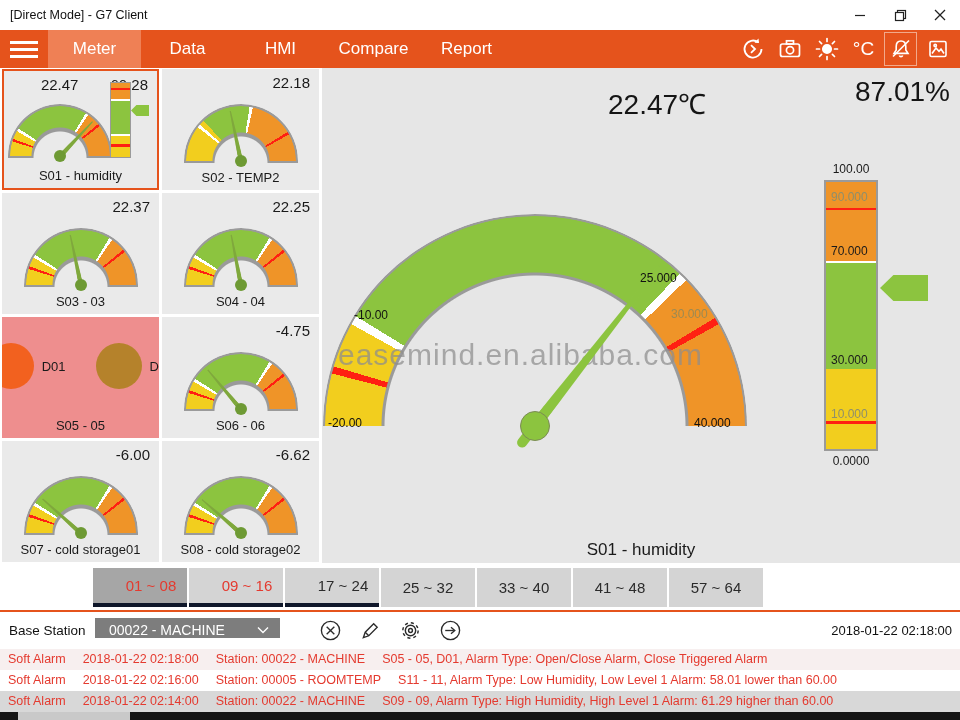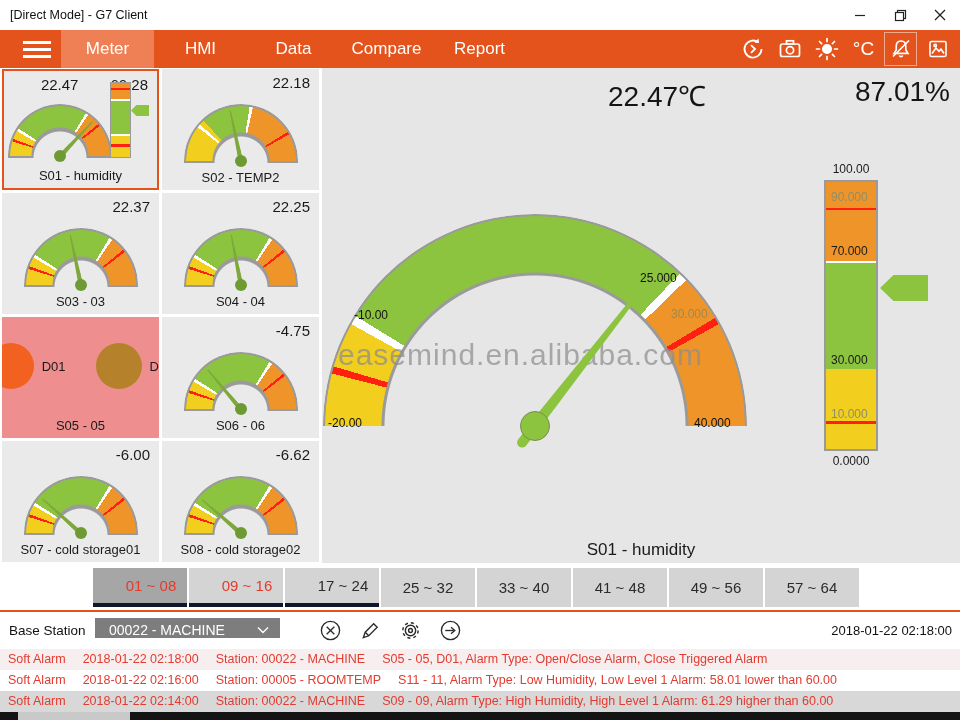--- a/index.html
+++ b/index.html
@@ -7,21 +7,21 @@
   body { font-family:"Liberation Sans", sans-serif; background:#fff; position:relative; overflow:hidden; }
 
   
   .titlebar { position:absolute; left:0; top:0; width:960px; height:30px; background:#fff;padding-left:31px; }
   .titlebar .title { position:absolute; left:10px; top:8px; font-size:12.5px; color:#111; }
   .win-btn { position:absolute; top:0; width:40px; height:30px; display:flex; align-items:center; justify-content:center; cursor:default; }
   .win-btn svg { display:block; }
   #btn-min { right:80px; } #btn-restore { right:40px; } #btn-close { right:0; }
 
   
-  .navbar { position:absolute; left:0; top:30px; width:960px; height:38px; background:#E5531C; display:flex; align-items:stretch;padding-left:13px; }
+  .navbar { position:absolute; left:0; top:30px; width:960px; height:38px; background:#E5531C; display:flex; align-items:stretch; }
   .hamburger { width:48px; display:flex; flex-direction:column; justify-content:center; align-items:center; gap:4px; }
   .hamburger span { width:28px; height:3px; background:#fff; }
   .nav-tab { width:93px; color:#fff; font-size:17px; display:flex; align-items:center; justify-content:center; }
   .nav-tab.active { background:#EF8055; }
   .nav-icons { position:absolute; right:6px; top:0; height:38px; display:flex; align-items:center; gap:4px; }
   .nav-icon { width:33px; height:34px; display:flex; align-items:center; justify-content:center; color:#fff; }
   .nav-icon.boxed { border:1px solid #F2A98B; }
   .nav-icon .celsius-text { font-size:19px; color:#fff; }
 
   
@@ -64,21 +64,21 @@
   .mini-pointer { position:absolute; right:8px; bottom:72px; width:18px; height:11px; background:#8CC43F;
       clip-path:polygon(0 50%, 30% 0, 100% 0, 100% 100%, 30% 100%); }
 
   .switch-row { position:absolute; top:26px; left:0; right:0; display:flex; justify-content:center; gap:30px; }
   .switch-item { display:flex; flex-direction:row; align-items:center; gap:8px; }
   .switch-dot { width:46px; height:46px; border-radius:50%; }
   .switch-label { font-size:13px; color:#1a1a1a; }
 
   
   .main-panel { position:absolute; left:322px; top:68px; width:638px; height:495px; background:#E6E6E6; }
-  .readout-temp { position:absolute; left:220px; top:8px; width:230px; text-align:center; font-size:28px; color:#151515; }
+  .readout-temp { position:absolute; left:220px; top:16px; width:230px; text-align:center; font-size:28px; color:#151515; }
   .readout-hum  { position:absolute; right:10px; top:8px; width:160px; text-align:right; font-size:28px; color:#151515; }
 
   .donut-back { position:absolute; left:1px; top:146px; width:424px; height:212px; background:#9a9a9a;
       border-radius:212px 212px 0 0;
       -webkit-mask:radial-gradient(circle at 50% 100%, transparent 150px, #000 151px);
       mask:radial-gradient(circle at 50% 100%, transparent 150px, #000 151px); }
   .donut { position:absolute; left:3px; top:148px; width:420px; height:210px; border-radius:210px 210px 0 0;
       background:conic-gradient(from 270deg at 50% 100%,
         #F2CE1E 0deg 14.5deg, #FF2012 14.5deg 16.5deg, #F2CE1E 16.5deg 29deg, #fff 29deg 31.5deg,
         #8CC43F 31.5deg 133.5deg, #fff 133.5deg 136deg,
@@ -168,22 +168,22 @@
 </div>
 
 <div class="navbar">
   <div class="hamburger">
       <span></span>
       <span></span>
       <span></span>
     </div>
   <div id="nav-tabs" style="display:flex;">
       <div class="nav-tab active">Meter</div>
+      <div class="nav-tab">Data</div>
       <div class="nav-tab">HMI</div>
-      <div class="nav-tab">Data</div>
       <div class="nav-tab">Compare</div>
       <div class="nav-tab">Report</div>
     </div>
   <div class="nav-icons">
     <div class="nav-icon">
       <svg width="24" height="24" viewBox="0 0 24 24" fill="none" stroke="#fff" stroke-width="1.8">
         <path d="M20.5 12a8.5 8.5 0 1 1 -3.2 -6.6"></path>
         <path d="M17.5 1.5 l0.5 4.5 -4.5 -0.3" fill="#fff" stroke="none"></path>
         <polyline points="10,8.2 14,12 10,15.8"></polyline>
       </svg>
@@ -362,21 +362,20 @@
   <div class="panel-caption">S01 - humidity</div>
 </div>
 
 <div class="group-tabs" id="group-tabs">
     <div class="gtab active alarm underline">01 ~ 08</div>
     <div class="gtab alarm underline">09 ~ 16</div>
     <div class="gtab underline">17 ~ 24</div>
     <div class="gtab">25 ~ 32</div>
     <div class="gtab">33 ~ 40</div>
     <div class="gtab">41 ~ 48</div>
-    <div class="gtab">49 ~ 56</div>
     <div class="gtab">57 ~ 64</div>
   </div>
 <div class="separator"></div>
 
 <div class="station-bar">
   <span class="station-label">Base Station</span>
   <div class="station-select">
     <span class="sel-text">00022 - MACHINE</span>
     <span>
       <svg width="14" height="10" viewBox="0 0 14 10" fill="none" stroke="#fff" stroke-width="1.4">

